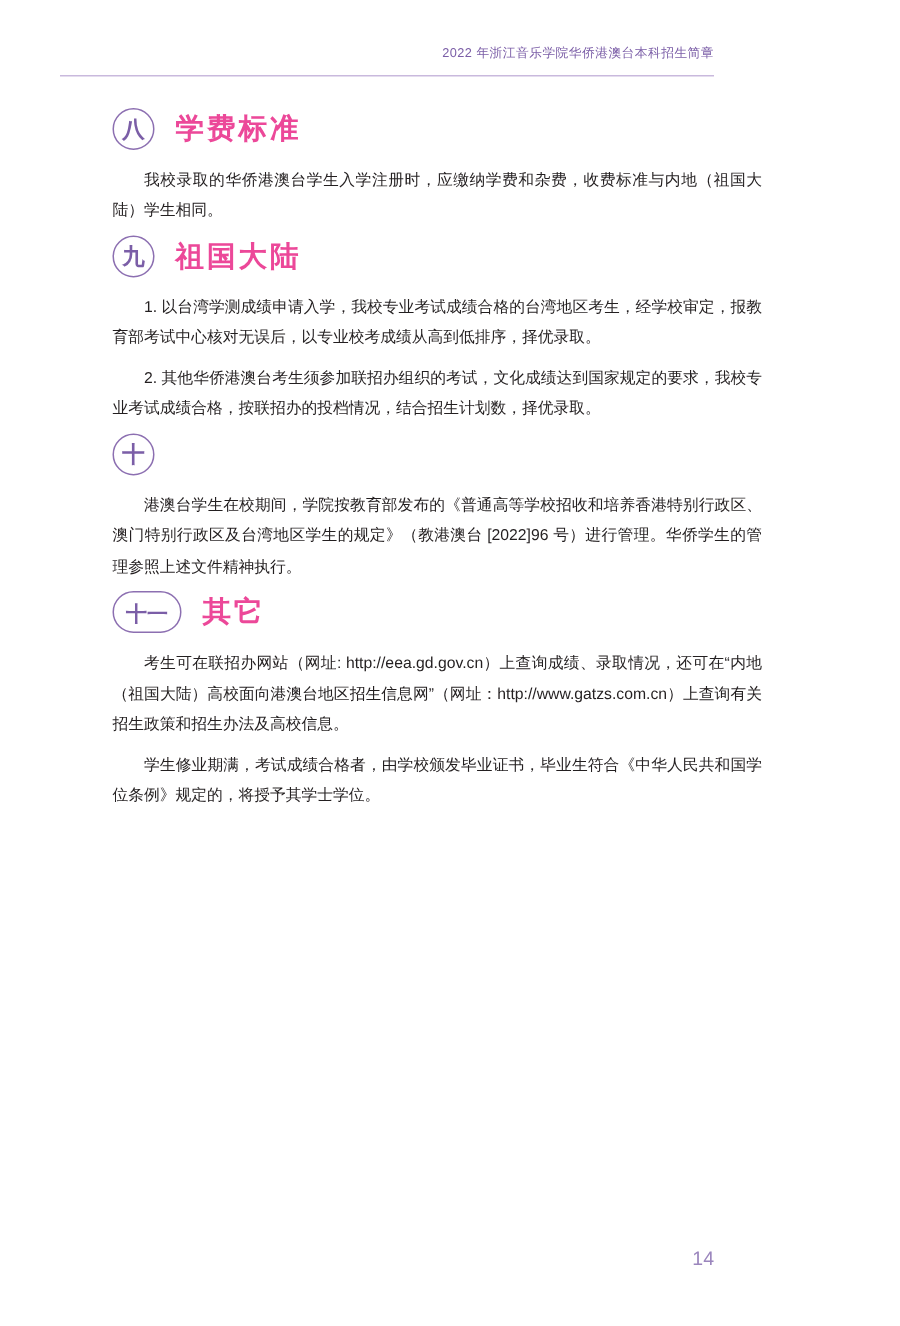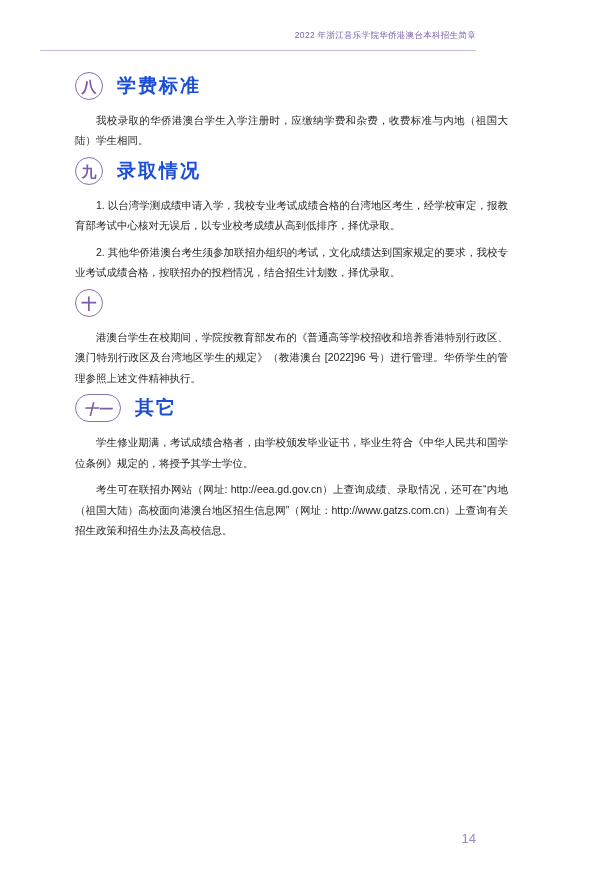--- a/index.html
+++ b/index.html
@@ -76,25 +76,24 @@
     font-size: 15px;
     line-height: 28px;
     text-align: center;
     font-weight: bold;
     box-sizing: border-box;
   }
   .num-badge.wide {
     width: 46px;
     border-radius: 14px;
     font-size: 14px;
-    font-style: italic;
   }
   .sec-title {
     margin-left: 14px;
-    color: #1d4ed8;
+    color: #ec4899;
     font-size: 19px;
     font-weight: bold;
     letter-spacing: 2px;
     white-space: nowrap;
   }
   p.para {
     margin: 0 17px 6px 0;
     font-size: 10.5px;
     line-height: 1.95;
     text-align: justify;
@@ -128,39 +127,39 @@
       <div class="sec-head">
         <div class="num-badge">八</div>
         <div class="sec-title">学费标准</div>
       </div>
       <p class="para">我校录取的华侨港澳台学生入学注册时，应缴纳学费和杂费，收费标准与内地（祖国大陆）学生相同。</p>
     </div>
 
     <div class="section">
       <div class="sec-head">
         <div class="num-badge">九</div>
-        <div class="sec-title">录取情况</div>
+        <div class="sec-title">祖国大陆</div>
       </div>
       <p class="para">1. 以台湾学测成绩申请入学，我校专业考试成绩合格的台湾地区考生，经学校审定，报教育部考试中心核对无误后，以专业校考成绩从高到低排序，择优录取。</p>
       <p class="para">2. 其他华侨港澳台考生须参加联招办组织的考试，文化成绩达到国家规定的要求，我校专业考试成绩合格，按联招办的投档情况，结合招生计划数，择优录取。</p>
     </div>
 
     <div class="section">
       <div class="sec-head">
         <div class="num-badge">十</div>
       </div>
       <p class="para">港澳台学生在校期间，学院按教育部发布的《普通高等学校招收和培养香港特别行政区、澳门特别行政区及台湾地区学生的规定》（教港澳台 [2022]96 号）进行管理。华侨学生的管理参照上述文件精神执行。</p>
     </div>
 
     <div class="section">
       <div class="sec-head">
         <div class="num-badge wide">十一</div>
         <div class="sec-title">其它</div>
       </div>
+      <p class="para">考生可在联招办网站（网址: http://eea.gd.gov.cn）上查询成绩、录取情况，还可在“内地（祖国大陆）高校面向港澳台地区招生信息网”（网址：http://www.gatzs.com.cn）上查询有关招生政策和招生办法及高校信息。</p>
       <p class="para">学生修业期满，考试成绩合格者，由学校颁发毕业证书，毕业生符合《中华人民共和国学位条例》规定的，将授予其学士学位。</p>
-      <p class="para">考生可在联招办网站（网址: http://eea.gd.gov.cn）上查询成绩、录取情况，还可在“内地（祖国大陆）高校面向港澳台地区招生信息网”（网址：http://www.gatzs.com.cn）上查询有关招生政策和招生办法及高校信息。</p>
     </div>
 
   </div>
 
   <div class="page-number">14</div>
 
 </div>
 
 </body></html>

